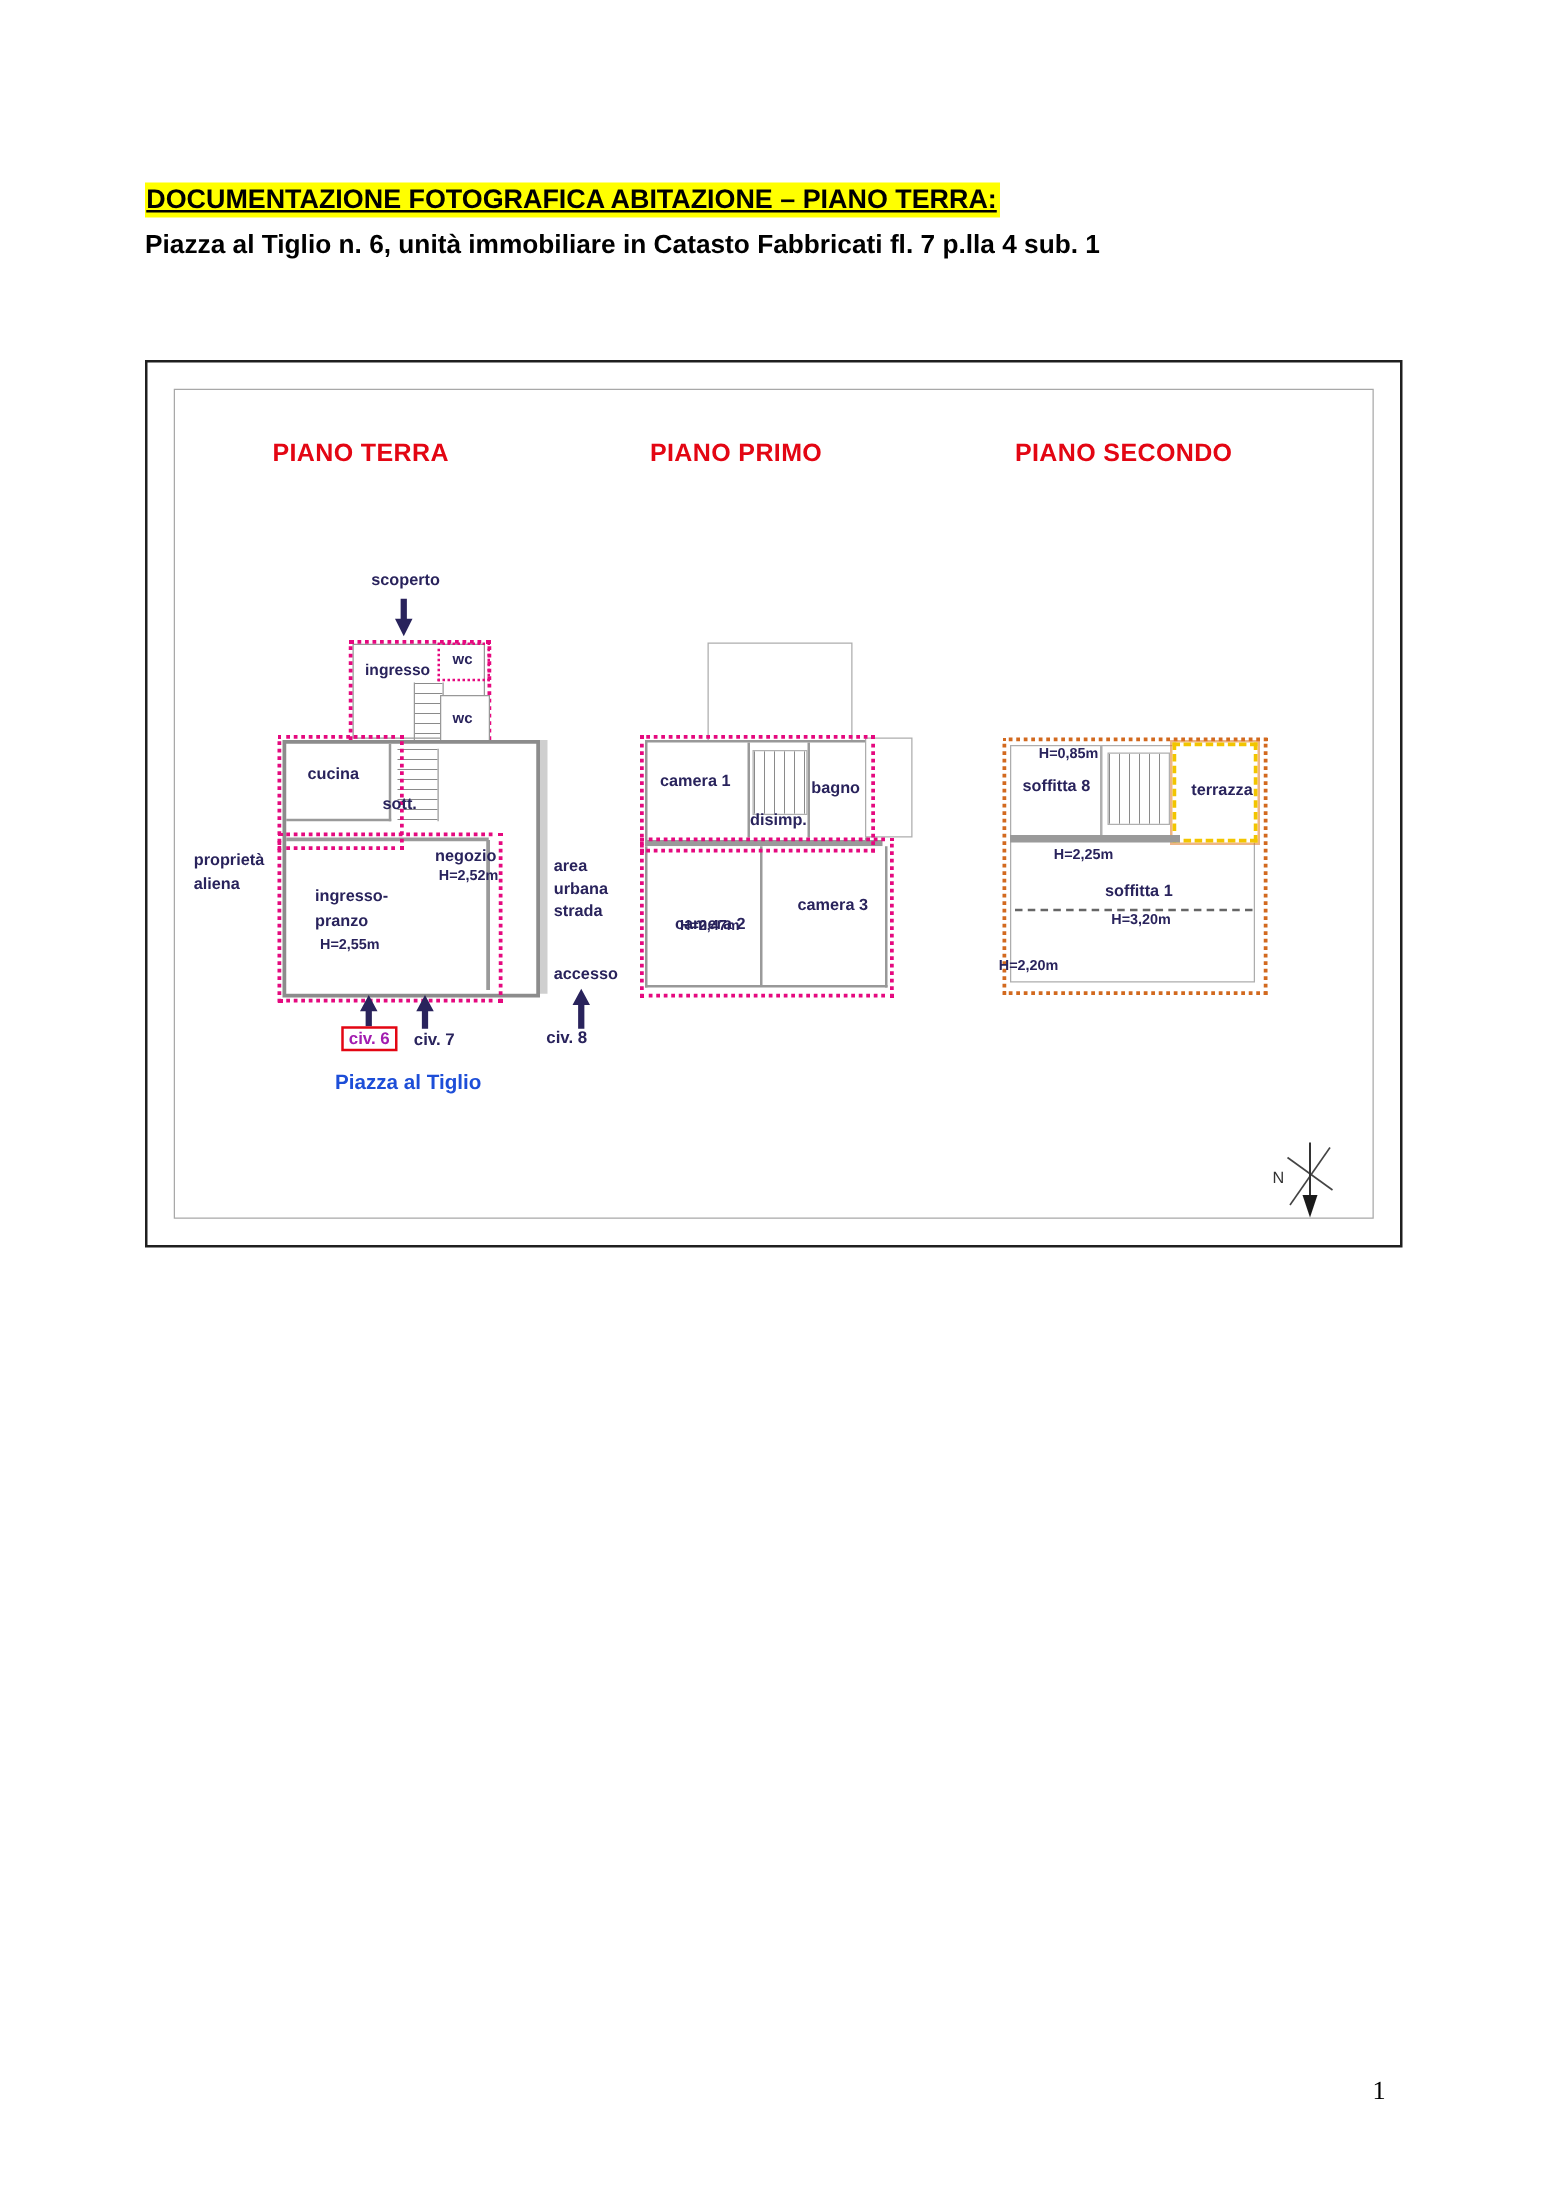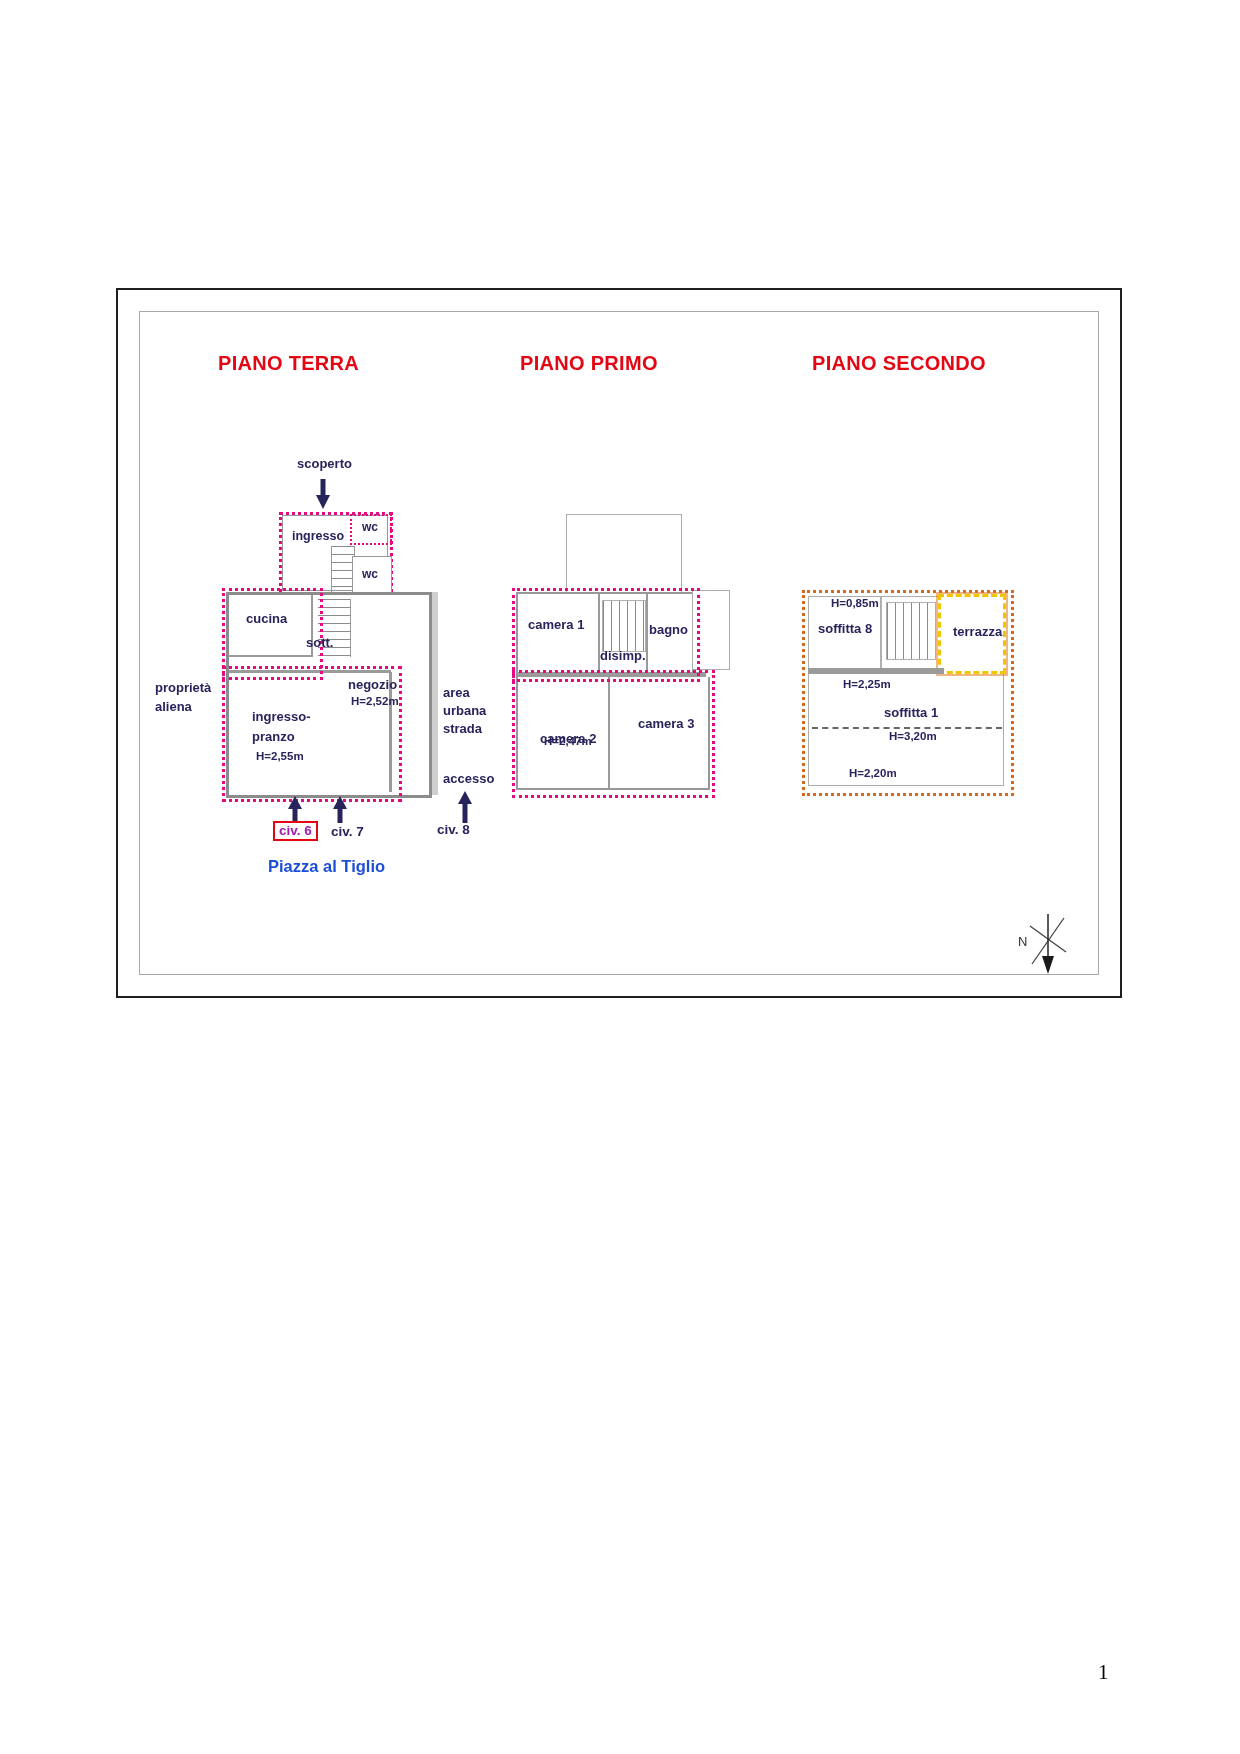--- a/index.html
+++ b/index.html
@@ -81,20 +81,22 @@
     position:absolute; left:1018px; top:934px; color:#333;
     font-size:13px; font-weight:400;
   }
   svg { position:absolute; overflow:visible; }
 </style>
 </head>
 <body>
 
 <div class="page">
 
+  <div class="doc-title">DOCUMENTAZIONE FOTOGRAFICA ABITAZIONE – PIANO TERRA:</div>
+  <div class="doc-subtitle">Piazza al Tiglio n. 6, unità immobiliare in Catasto Fabbricati fl. 7 p.lla 4 sub. 1</div>
 
   <div class="frame-outer">
     <div class="frame-inner"></div>
   </div>
 
   <div class="plan-title" style="left:218px; top:352px;">PIANO TERRA</div>
   <div class="plan-title" style="left:520px; top:352px;">PIANO PRIMO</div>
   <div class="plan-title" style="left:812px; top:352px;">PIANO SECONDO</div>
 
   <div class="lbl" style="left:297px; top:457px;">scoperto</div>
@@ -180,21 +182,21 @@
   <div class="yellow-dashed" style="left:938px; top:594px; width:62px; height:74px;"></div>
   <div class="wall-thick" style="left:808px; top:668px; width:136px; height:6px;"></div>
   <div class="dash-line" style="left:812px; top:727px; width:190px;"></div>
 
   <div class="lbl dim" style="left:831px; top:597px;">H=0,85m</div>
   <div class="lbl" style="left:818px; top:622px;">soffitta 8</div>
   <div class="lbl" style="left:941px; top:625px;padding-left:12px;">terrazza</div>
   <div class="lbl dim" style="left:843px; top:678px;">H=2,25m</div>
   <div class="lbl" style="left:884px; top:706px;">soffitta 1</div>
   <div class="lbl dim" style="left:889px; top:730px;">H=3,20m</div>
-  <div class="lbl dim" style="left:849px; top:767px;">H=2,20m</div>
+  <div class="lbl dim" style="left:799px; top:767px;">H=2,20m</div>
 
   <svg style="left:1022px; top:908px;" width="50" height="70">
     <line x1="8" y1="18" x2="44" y2="44" stroke="#444" stroke-width="1.3"></line>
     <line x1="42" y1="10" x2="10" y2="56" stroke="#444" stroke-width="1.3"></line>
     <line x1="26" y1="6" x2="26" y2="50" stroke="#333" stroke-width="1.6"></line>
     <polygon points="20,48 32,48 26,66" fill="#1a1a1a"></polygon>
   </svg>
   <div class="north-n">N</div>
 
   <div class="page-number">1</div>

